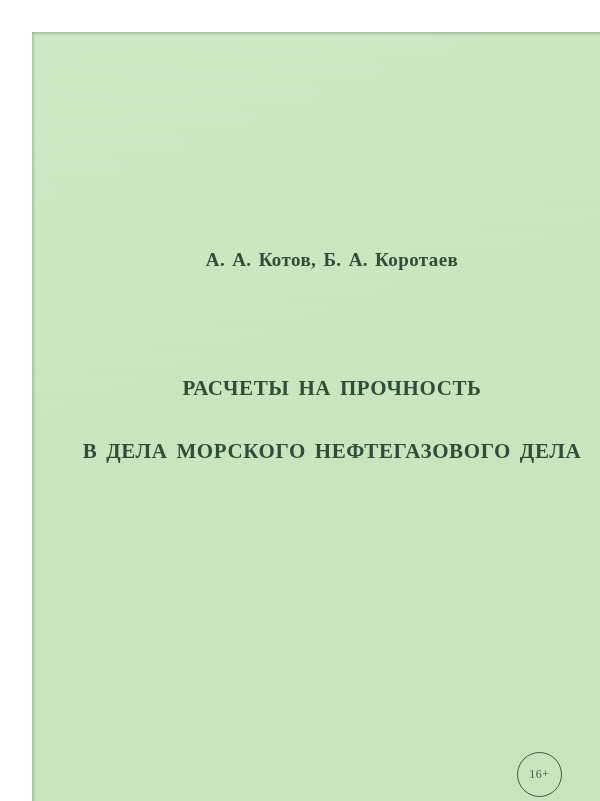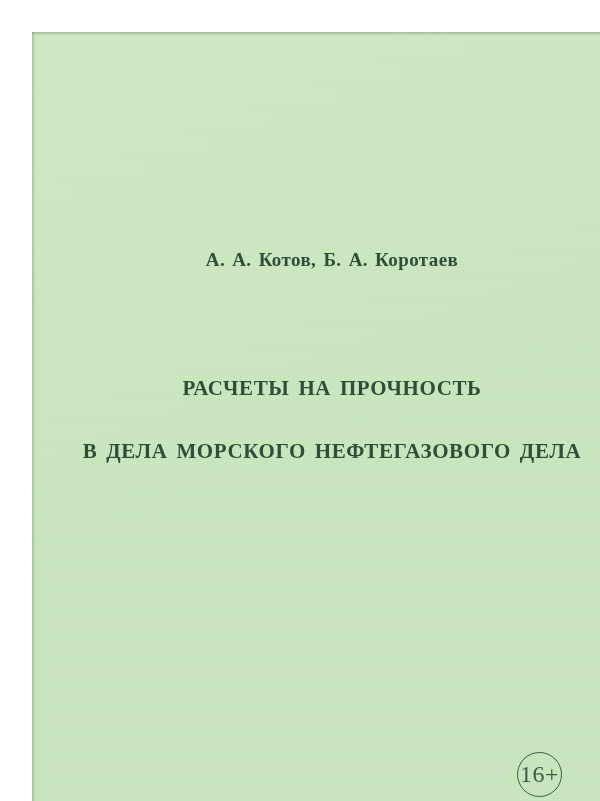--- a/index.html
+++ b/index.html
@@ -62,21 +62,21 @@
     left: 485px;
     top: 720px;
     width: 45px;
     height: 45px;
     border: 1.5px solid var(--badge);
     border-radius: 50%;
     display: flex;
     align-items: center;
     justify-content: center;
     color: var(--badge);
-    font-size: 24px;
+    font-size: 12px;
     font-weight: normal;
     letter-spacing: 0.5px;
   }
 </style>
 </head>
 <body>
 
 <div class="cover">
   <div class="authors">А. А. Котов, Б. А. Коротаев</div>
 

